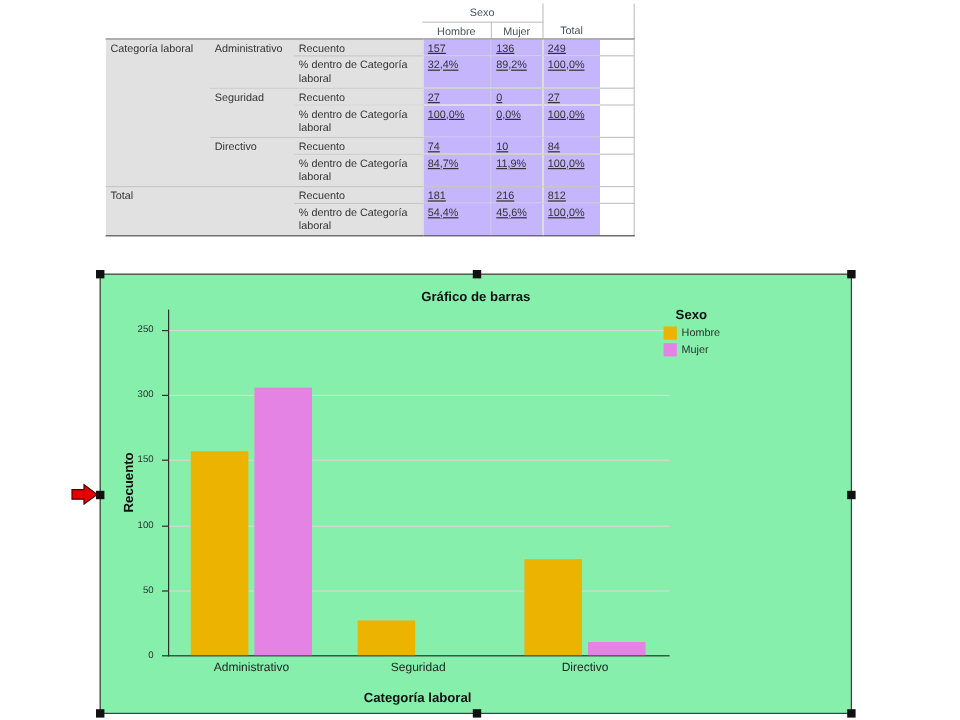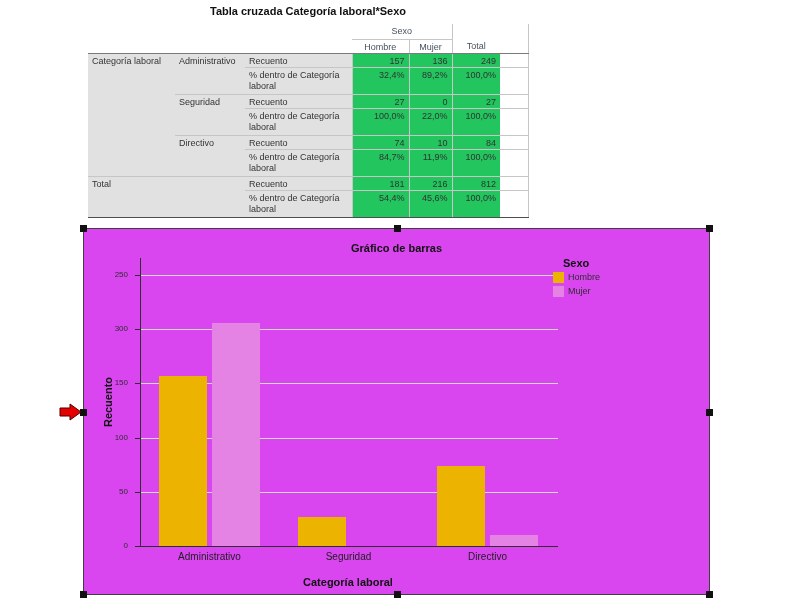--- a/index.html
+++ b/index.html
@@ -20,30 +20,30 @@
   tr.count-row { height:14px; }
   tr.pct-row   { height:27px; }
   tr.hdr-row1  { height:15px; }
   tr.hdr-row2  { height:14px; }
   .corner { border-bottom:1px solid #7a7a7a; background:#fff; }
   .hdr    { color:#46525c; text-align:center; }
   .sexo-cell  { border-bottom:1px solid #c6c6c6; border-right:1px solid #c6c6c6; }
   .colhead    { border-bottom:1px solid #7a7a7a; }
   .bl { border-left:1px solid #c6c6c6; }
   .lbl { background:#e1e1e1; border-bottom:1px solid #c6c6c6; color:#333; }
-  .num { background:#22c55e; text-align:right; padding:2px 7px 0 2px;
-         border-left:1px solid #c6c6c6; border-bottom:1px solid #c6c6c6; color:#333; }
+  .num { background:#c4b5fd; text-align:left; padding:2px 7px 0 2px;
+         border-left:1px solid #c6c6c6; border-bottom:1px solid #c6c6c6; color:#333;text-decoration:underline; }
   td.sp { background:#fff; border-bottom:1px solid #c6c6c6; border-right:1px solid #c6c6c6; }
   td.sp-r { border-right:1px solid #c6c6c6; }
   td.sp-hdr { border-bottom:1px solid #7a7a7a; border-right:1px solid #c6c6c6; }
   tr.last td, .bb-dark { border-bottom:1px solid #4d4d4d !important; }
 
   
   .chart-frame { position:absolute; left:83px; top:228px; width:627px; height:367px;
-                 border:1px solid #3f3f3f; background:#d946ef; }
+                 border:1px solid #3f3f3f; background:#86efac; }
   .handle { position:absolute; width:7px; height:7px; background:#111; z-index:6; }
   .h-tl{left:-4px;top:-4px} .h-tm{left:50%;margin-left:-3px;top:-4px} .h-tr{right:-4px;top:-4px}
   .h-ml{left:-4px;top:50%;margin-top:-3px} .h-mr{right:-4px;top:50%;margin-top:-3px}
   .h-bl{left:-4px;bottom:-4px} .h-bm{left:50%;margin-left:-3px;bottom:-4px} .h-br{right:-4px;bottom:-4px}
 
   .chart-title { position:absolute; left:0; right:0; top:13px; text-align:center;
                  font-weight:bold; font-size:11px; color:#111; }
   #plot { position:absolute; left:0; top:0; right:0; bottom:0; }
   .yaxis { position:absolute; left:56px; top:29px; width:1px; height:289px; background:#2f2f2f; }
   .xaxis { position:absolute; left:56px; top:317px; width:418px; height:1px; background:#2f2f2f; }
@@ -63,21 +63,20 @@
   .legend-swatch { display:inline-block; width:11px; height:11px; vertical-align:top; }
   .legend-label { display:inline-block; font-size:9px; color:#2e2e2e; margin-left:4px;
                   line-height:11px; vertical-align:top; }
 
   .red-arrow { position:absolute; left:59px; top:403px; z-index:7; }
 </style>
 </head>
 <body>
 
 <div class="spss-table-wrap">
-  <div class="tbl-title">Tabla cruzada Categoría laboral*Sexo</div>
   <table class="crosstab">
     <colgroup>
       <col style="width:87px">
         <col style="width:70px">
         <col style="width:107px">
       <col style="width:57px">
         <col style="width:43px">
         <col style="width:48px">
         <col style="width:28px">
     </colgroup>
@@ -115,21 +114,21 @@
       <td class="lbl" rowspan="2">Seguridad</td>
       <td class="lbl">Recuento</td>
       <td class="num">27</td>
       <td class="num">0</td>
       <td class="num">27</td>
       <td class="sp"></td>
     </tr>
     <tr class="pct-row">
       <td class="lbl">% dentro de Categoría laboral</td>
       <td class="num">100,0%</td>
-      <td class="num">22,0%</td>
+      <td class="num">0,0%</td>
       <td class="num">100,0%</td>
       <td class="sp"></td>
     </tr>
     <tr class="count-row">
       <td class="lbl" rowspan="2">Directivo</td>
       <td class="lbl">Recuento</td>
       <td class="num">74</td>
       <td class="num">10</td>
       <td class="num">84</td>
       <td class="sp"></td>

